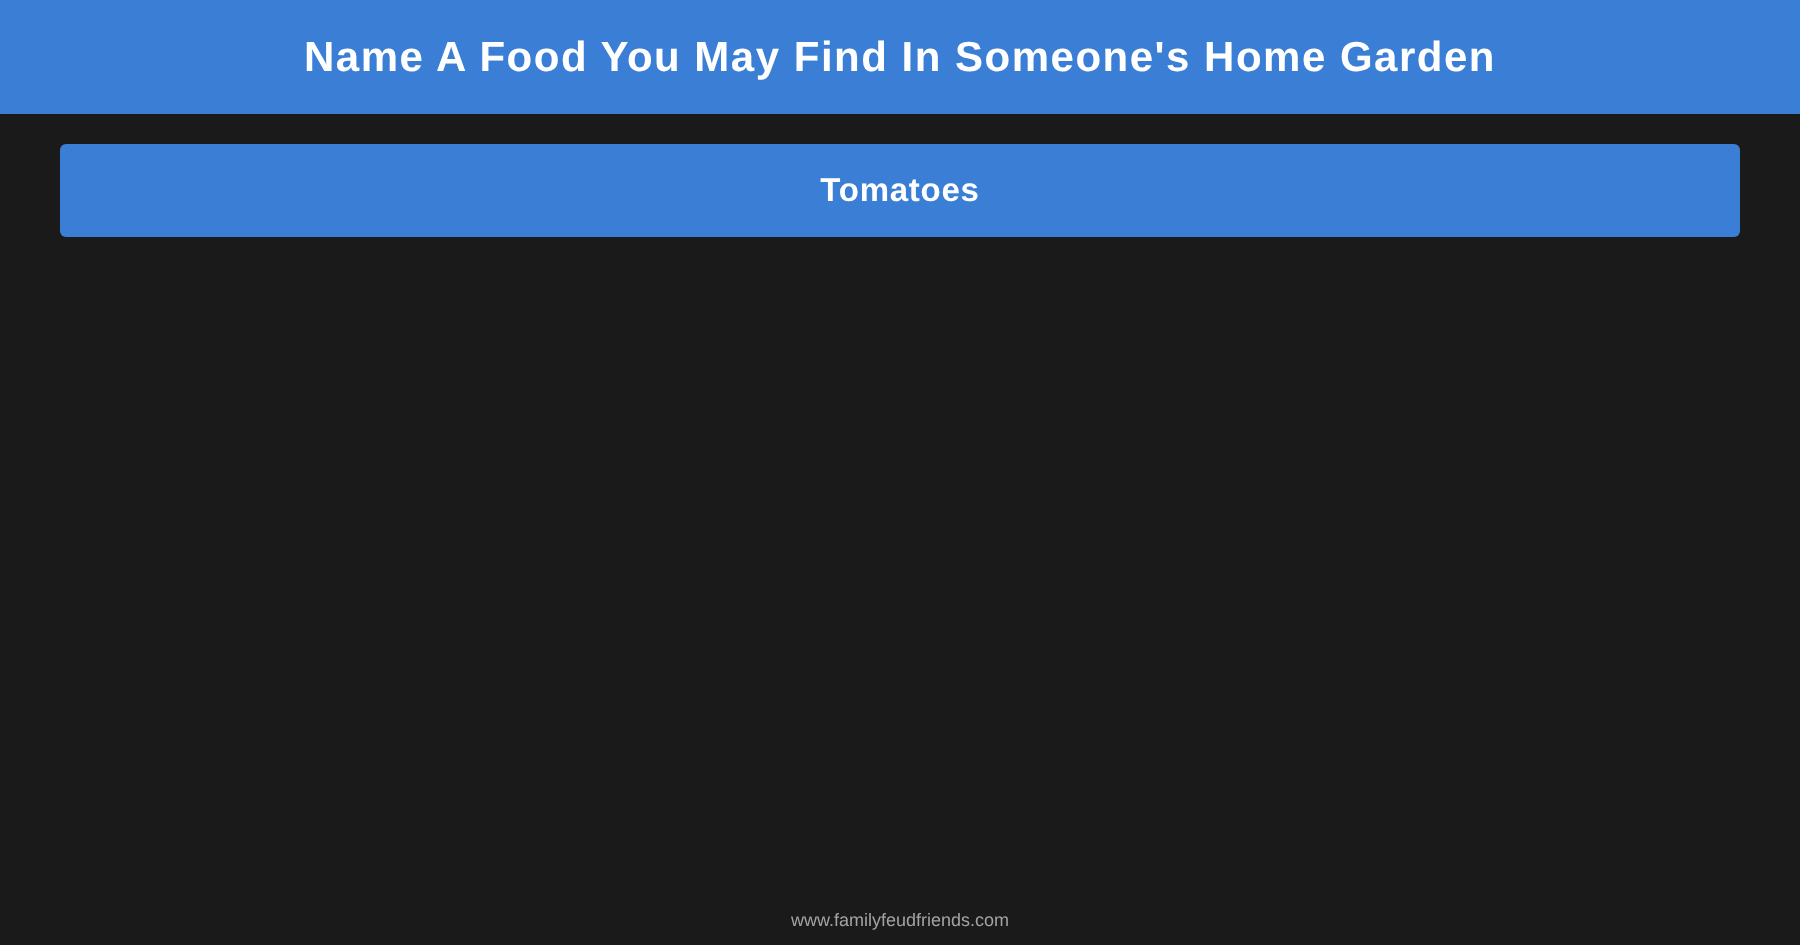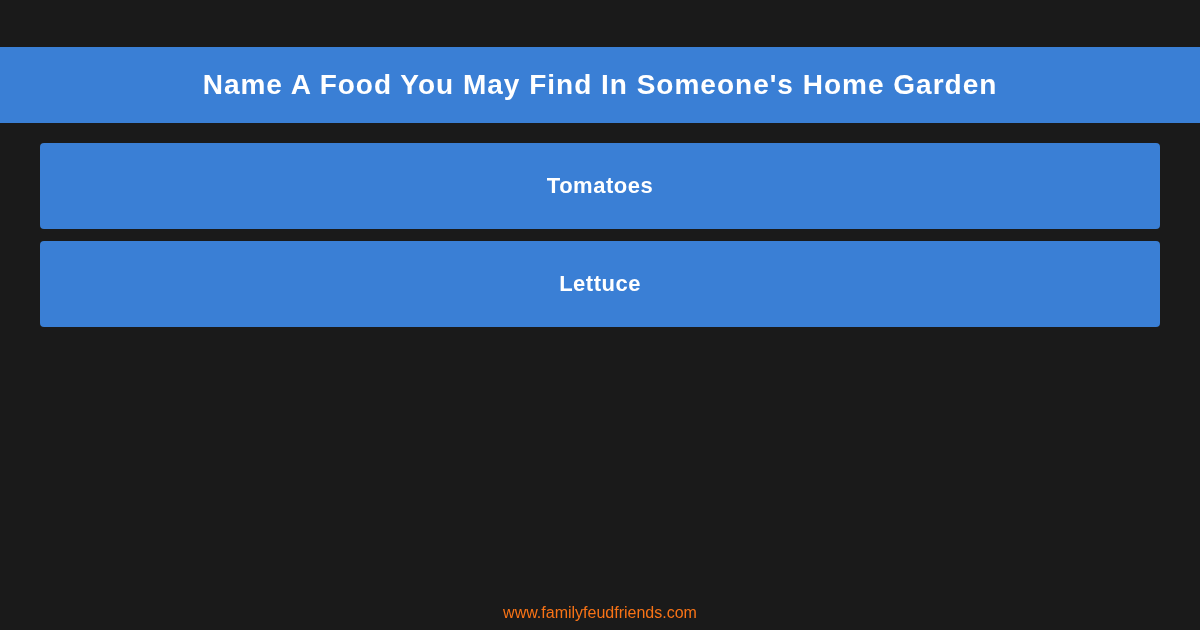--- a/index.html
+++ b/index.html
@@ -16,21 +16,20 @@
       overflow: hidden;
       display: flex;
       flex-direction: column;
     }
 
     .header {
       background-color: #3a7fd5;
       padding: 22px 28px;
       text-align: center;
       border-bottom: 4px solid #1a1a1a;
-      margin-top: 47px;
     }
 
     .header-title {
       color: white;
       font-size: 28px;
       font-weight: bold;
       letter-spacing: 1px;
     }
 
     .answers-container {
@@ -38,51 +37,50 @@
       display: flex;
       flex-direction: column;
       padding: 16px 40px 10px 40px;
       gap: 12px;
       background-color: #1a1a1a;
     }
 
     .answer-row {
       background-color: #3a7fd5;
       border-radius: 4px;
-      padding: 30px 20px;
+      padding: 18px 20px;
       text-align: center;
       cursor: pointer;
     }
 
     .answer-text {
       color: white;
       font-size: 22px;
       font-weight: bold;
       letter-spacing: 0.5px;
     }
 
     .footer {
       background-color: #1a1a1a;
       text-align: center;
       padding: 8px;
     }
 
     .footer-url {
-      color: #f97316;
-      font-size: 16px;
+      color: #a3a3a3;
+      font-size: 12px;
     }
   </style>
 </head>
 <body>
 
 <div class="header">
   <span class="header-title">Name A Food You May Find In Someone's Home Garden</span>
 </div>
 
 <div class="answers-container">
 
 <div class="answer-row"><span class="answer-text">Tomatoes</span></div>
-    <div class="answer-row"><span class="answer-text">Lettuce</span></div>
   </div>
 
 <div class="footer">
   <span class="footer-url">www.familyfeudfriends.com</span>
 </div>
 
 </body></html>

